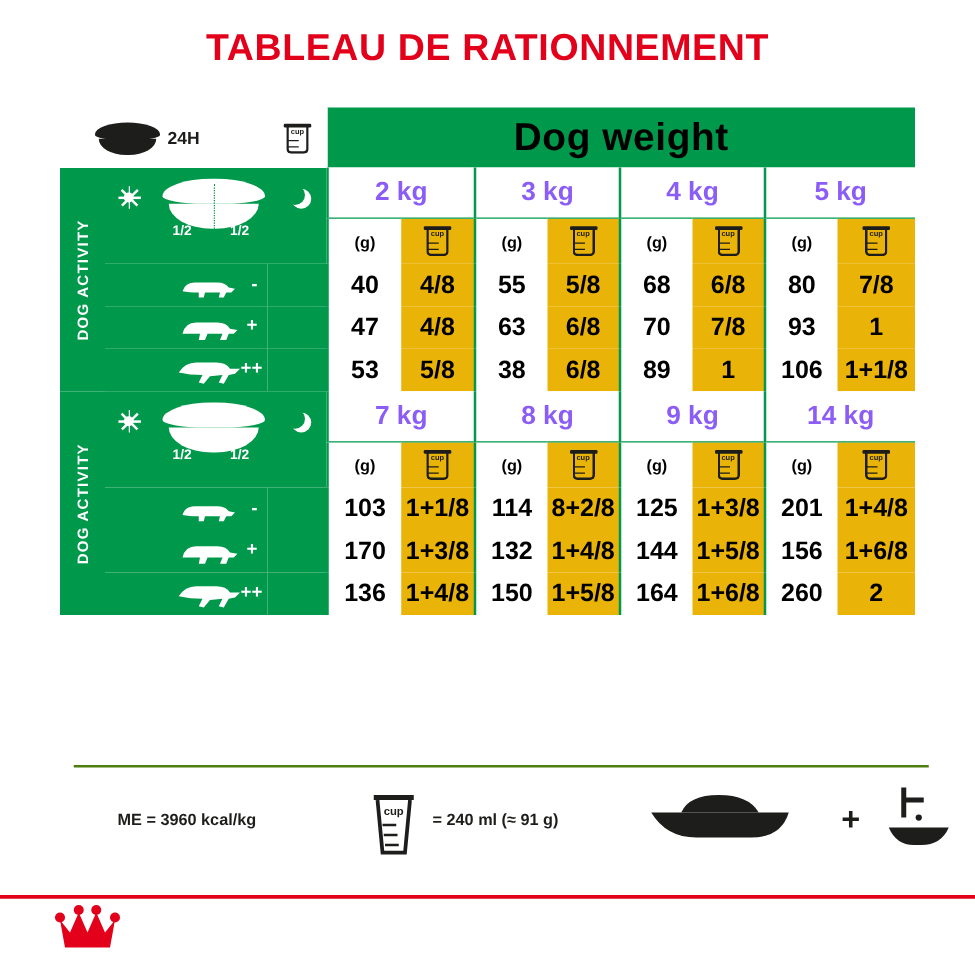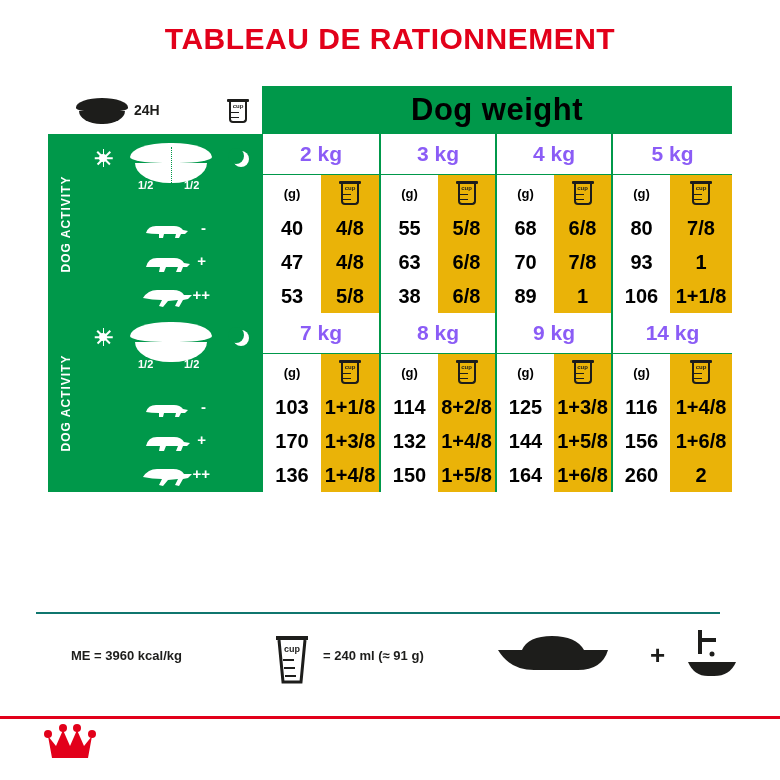--- a/index.html
+++ b/index.html
@@ -138,22 +138,22 @@
     position:absolute;left:-5px;top:-3px;width:16px;height:16px;border-radius:50%;background:#00984a;
   }
 
   .clock24{
     position:absolute;
     font-size:14px;font-weight:bold;color:#1d1d1b;
   }
 
   
   .footer{
-    position:absolute;left:36px;top:612px;width:684px;height:84px;
-    border-top:2px solid #0f766e;
+    position:absolute;left:59px;top:612px;width:684px;height:84px;
+    border-top:2px solid #4d7c0f;
   }
   .footer-inner{
     position:relative;width:100%;height:100%;
   }
   .me{
     position:absolute;left:35px;top:34px;font-size:13px;font-weight:bold;
   }
   .eq{
     position:absolute;left:287px;top:34px;font-size:13px;font-weight:bold;
   }
@@ -385,21 +385,21 @@
           <span style="position:absolute;right:8px;top:8px;color:#fff;font-size:15px;font-weight:bold;">-</span>
         </div>
       </td>
       <td class="green"></td>
       <td class="val white sep-v">103</td>
       <td class="val lightgreen">1+1/8</td>
       <td class="val white sep-v">114</td>
       <td class="val lightgreen">8+2/8</td>
       <td class="val white sep-v">125</td>
       <td class="val lightgreen">1+3/8</td>
-      <td class="val white sep-v">116</td>
+      <td class="val white sep-v">201</td>
       <td class="val lightgreen">1+4/8</td>
     </tr>
 
     <tr>
       <td class="green">
         <div style="position:relative;height:34px;">
           <svg width="50" height="22" viewBox="0 0 50 22" style="position:absolute;right:22px;top:6px;">
             <path fill="#ffffff" d="M4 16 q2-9 11-9 h17 q7 0 10 5 l6 1 -3 3 h-4 l-2 5 h-5 l2-5 h-12 l-2 5 h-5 l1-5 q-9 0-14-0z"></path>
           </svg>
           <span style="position:absolute;right:8px;top:7px;color:#fff;font-size:15px;font-weight:bold;">+</span>

